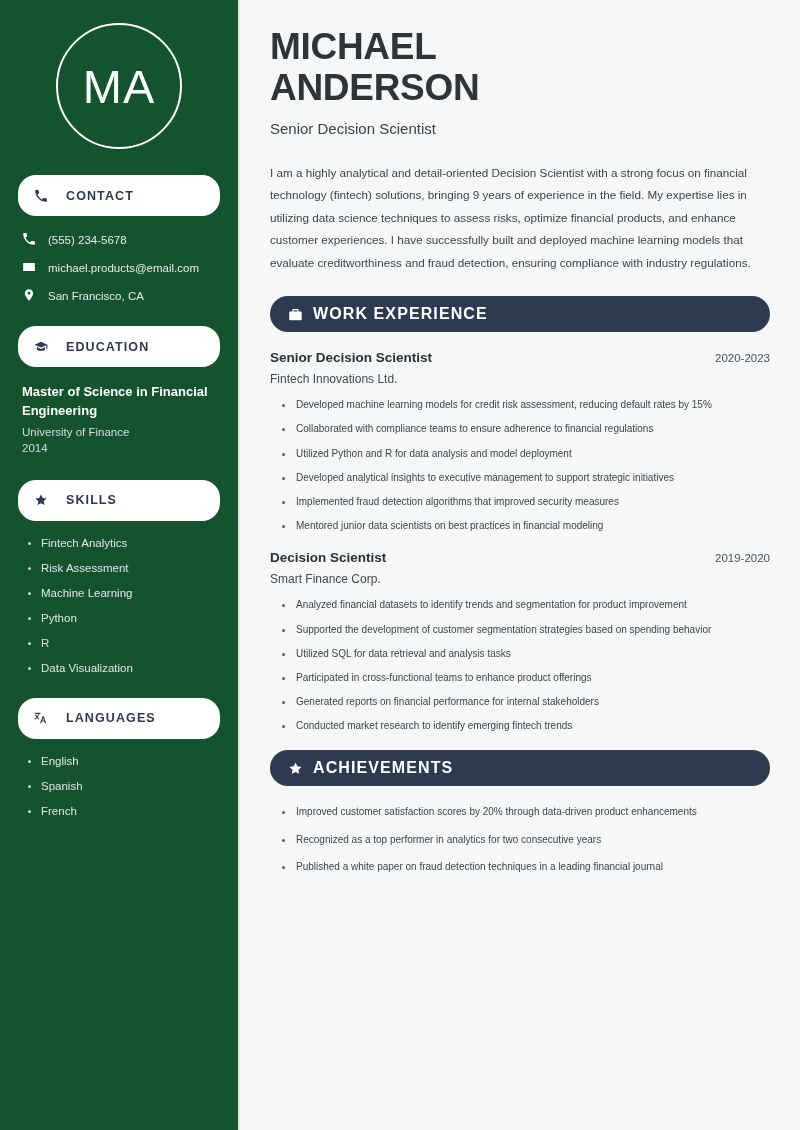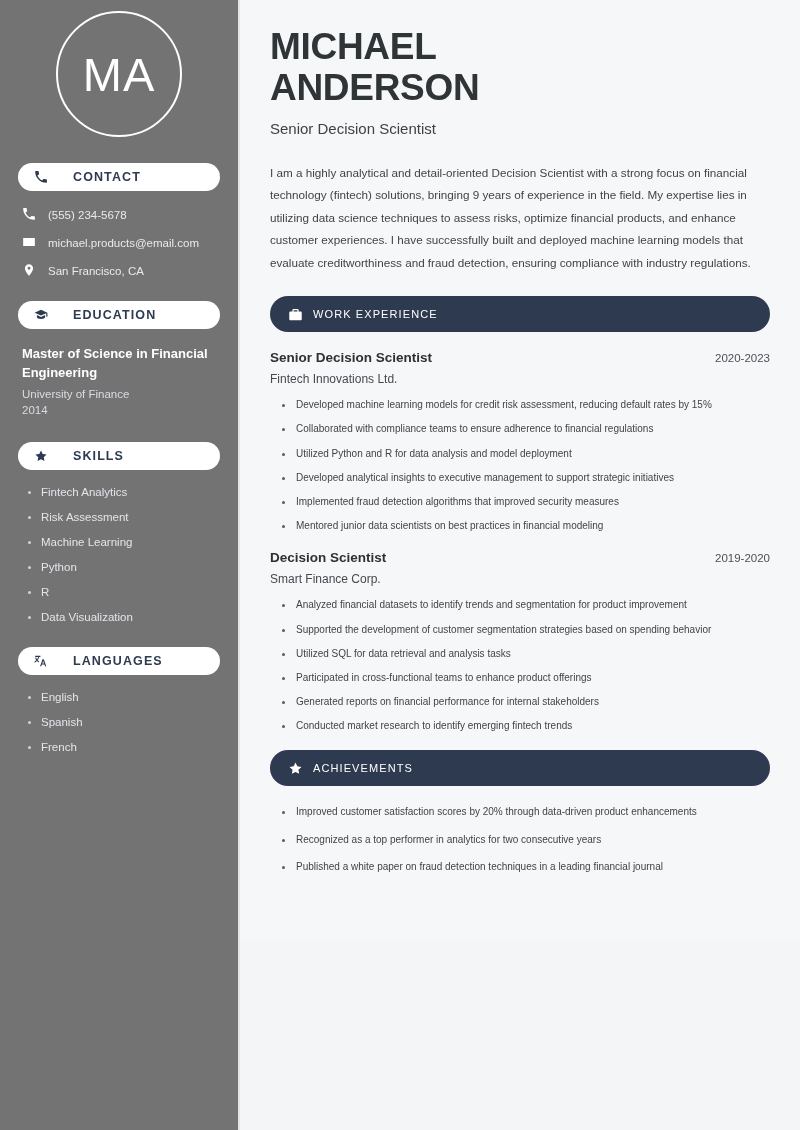--- a/index.html
+++ b/index.html
@@ -7,39 +7,39 @@
   body {
     font-family:"Liberation Sans", sans-serif;
     background:#f4f5f6;
     overflow:hidden;
   }
   .page { position:relative; width:800px; height:1130px; display:flex; background:#f4f5f6; }
 
   
   .sidebar {
     width:238px; flex:0 0 238px; height:1130px;
-    background:#737373;
-    padding:11px 18px 0 18px;
+    background:#14532d;
+    padding:23px 18px 0 18px;
     color:#ffffff;
   }
   .avatar-wrap { display:flex; justify-content:center; margin-bottom:26px; }
   .avatar {
     width:126px; height:126px; border-radius:50%;
     border:2px solid #ffffff;
     display:flex; align-items:center; justify-content:center;
   }
   .avatar-initials {
     font-size:47px; font-weight:400; letter-spacing:1px; color:#ffffff;
     font-family:"Liberation Sans", sans-serif;
   }
 
   .pill-light {
     background:#ffffff; color:#2d3a4f;
-    border-radius:18px; height:28px;
-    display:flex; align-items:center; gap:25px;
+    border-radius:18px; height:41px;
+    display:flex; align-items:center; gap:18px;
     padding:0 16px; margin-bottom:16px;
   }
   .pill-light .pill-label {
     font-size:12.5px; font-weight:bold; letter-spacing:1.1px;
   }
   .pill-light svg { width:14px; height:14px; fill:#2d3a4f; display:block; }
 
   .contact-list { margin:0 0 22px 0; padding:0 0 0 4px; list-style:none; }
   .contact-item {
     display:flex; align-items:center; gap:12px;
@@ -77,21 +77,21 @@
     font-size:11.7px; color:#3e454a; line-height:1.92;
     margin-top:25px; margin-bottom:22px;
   }
 
   .pill-dark {
     background:#2d3a4f; color:#ffffff;
     border-radius:20px; height:36px;
     display:flex; align-items:center; gap:10px;
     padding:0 18px; margin-bottom:18px;
   }
-  .pill-dark .pill-label { font-size:11px; font-weight:normal; letter-spacing:1.1px; }
+  .pill-dark .pill-label { font-size:16px; font-weight:bold; letter-spacing:1.1px; }
   .pill-dark svg { width:15px; height:15px; fill:#ffffff; display:block; }
 
   .job { margin-bottom:16px; }
   .job-head { display:flex; justify-content:space-between; align-items:baseline; }
   .job-role { font-size:13.5px; font-weight:bold; color:#2b3135; }
   .job-dates { font-size:11.5px; color:#4a5157; }
   .job-company { font-size:12px; color:#434a50; margin-top:7px; }
 
   .bullets { list-style:none; margin:11px 0 0 0; padding:0 0 0 12px; }
   .bullets li {

